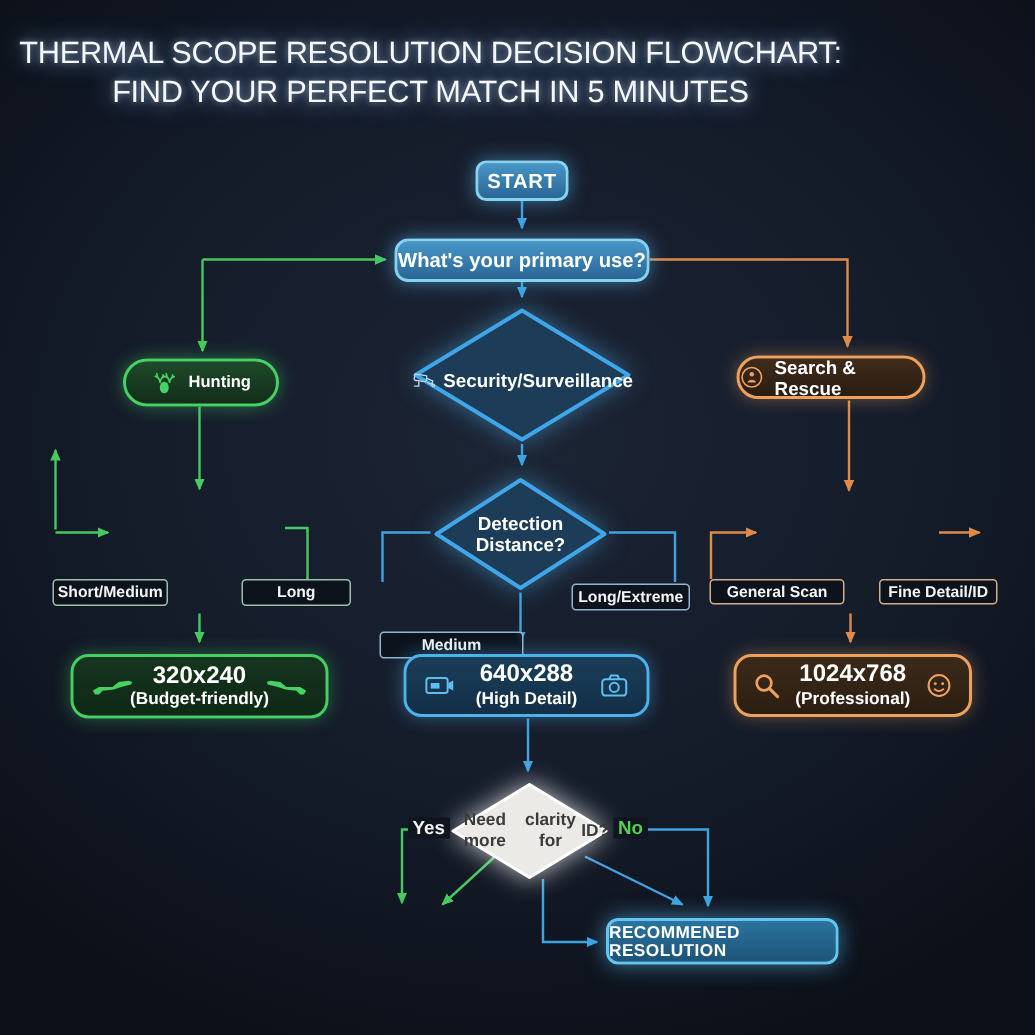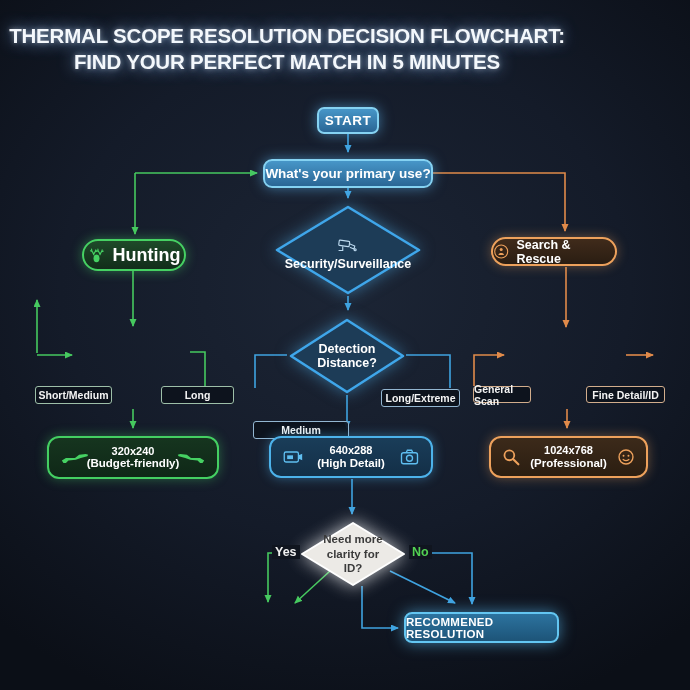--- a/index.html
+++ b/index.html
@@ -1,41 +1,41 @@
 <!DOCTYPE html>
 <html><head>
 <meta charset="utf-8">
 <style>
   html,body{margin:0;padding:0;background:#0b0f18;}
   #stage{
     position:relative;width:690px;height:690px;overflow:hidden;
     font-family:"Liberation Sans",sans-serif;
     background:radial-gradient(ellipse 75% 65% at 50% 42%, #1c2535 0%, #141b29 55%, #0b0f17 100%);
   }
-  .t{position:absolute;left:0;width:574px;text-align:center;color:#f4f8fc;font-weight:bold;
+  .t{position:absolute;left:0;width:574px;text-align:center;color:#f4f8fc;font-weight:normal;
      letter-spacing:-0.2px;text-shadow:0 0 16px rgba(140,190,255,.85),0 0 5px rgba(255,255,255,.45);}
   #title1{top:24px;font-size:20.5px;}
   #title2{top:50px;font-size:20.5px;}
   .node{position:absolute;box-sizing:border-box;display:flex;align-items:center;justify-content:center;
         color:#fff;font-weight:bold;z-index:3;}
   .pillB{background:linear-gradient(180deg,#4796c8,#2a6695);border:2px solid #85d2f2;border-radius:7px;
          box-shadow:0 0 13px rgba(95,185,245,.55);}
   .pillG{background:linear-gradient(180deg,#1e4a29,#122d1a);border:2px solid #46d163;border-radius:16px;
          box-shadow:0 0 12px rgba(70,210,100,.45);}
   .pillO{background:linear-gradient(180deg,#402b1b,#2a1d12);border:2px solid #eda15c;border-radius:15px;
          box-shadow:0 0 12px rgba(235,160,90,.4);}
   .resbox{border-radius:12px;flex-direction:column;line-height:1.15;}
   .resG{background:linear-gradient(180deg,#16351f,#0f2817);border:2px solid #44cf62;box-shadow:0 0 12px rgba(70,210,100,.4);}
   .resB{background:linear-gradient(180deg,#1a3d59,#132f47);border:2px solid #4cb2ea;box-shadow:0 0 12px rgba(80,180,240,.45);}
   .resO{background:linear-gradient(180deg,#3c2a1a,#2b1e11);border:2px solid #eda15c;box-shadow:0 0 12px rgba(235,160,90,.4);}
-  .res1{font-size:11px;} .res2{font-size:11.5px;font-weight:bold;}
+  .res1{font-size:16px;} .res2{font-size:11.5px;font-weight:bold;}
   .sideIcon{position:absolute;top:50%;transform:translateY(-50%);display:flex;}
   .diam{position:absolute;z-index:3;}
   .diam svg.shape{position:absolute;left:0;top:0;}
-  .diamTxt{position:absolute;left:0;top:0;width:100%;height:100%;display:flex;flex-direction:column;
+  .diamTxt{position:absolute;left:0;top:0;width:100%;height:100%;display:flex;flex-direction:row;
            align-items:center;justify-content:center;color:#fff;font-weight:bold;text-align:center;}
   .elabel{position:absolute;z-index:3;box-sizing:border-box;display:flex;align-items:center;justify-content:center;
           background:rgba(13,18,28,.92);border-radius:3px;color:#f3f3f3;font-weight:bold;font-size:10.5px;}
   .ynlabel{position:absolute;z-index:4;font-weight:bold;font-size:12.5px;background:#10151f;padding:0 3px;}
   #edges{position:absolute;left:0;top:0;z-index:1;}
   .ic{display:block;}
 </style>
 </head>
 <body>
 
@@ -89,21 +89,21 @@
   </svg>
 
   <div class="node pillB" style="left:317px;top:107px;width:62px;height:27px;font-size:13.5px;letter-spacing:.5px;">
     <span>START</span>
   </div>
 
   <div class="node pillB" style="left:263px;top:159px;width:170px;height:29px;font-size:13.5px;border-radius:9px;">
     <span>What's your primary use?</span>
   </div>
 
-  <div class="node pillG" style="left:82px;top:239px;width:104px;height:32px;font-size:18px;gap:8px;">
+  <div class="node pillG" style="left:82px;top:239px;width:104px;height:32px;font-size:11px;gap:8px;">
     <svg class="ic" width="17" height="17" viewBox="0 0 24 24">
       <g stroke="#46d163" stroke-width="1.6" fill="none" stroke-linecap="round">
         <path d="M8 11 C8 8 5 7 5 3 M8 11 C8 8 11 7 11 4 M5.8 6.5 L3.6 5.4 M10 6.8 L12.4 5.8"></path>
         <path d="M16 11 C16 8 13 7 13 3 M16 11 C16 8 19 7 19 4 M13.8 6.5 L11.6 5.4 M18 6.8 L20.4 5.8" transform="translate(1,0)"></path>
       </g>
       <ellipse cx="12" cy="16" rx="4.2" ry="5.5" fill="#46d163"></ellipse>
     </svg>
     <span>Hunting</span>
   </div>
 
@@ -149,21 +149,21 @@
     </div>
   <div class="elabel" style="left:161px;top:386px;width:73px;height:18px;border:1.3px solid #9dbfa8;">
       <span>Long</span>
     </div>
   <div class="elabel" style="left:253px;top:389px;width:96px;height:18px;border:1.3px solid #93b6d1;margin-top:32px;">
       <span>Medium</span>
     </div>
   <div class="elabel" style="left:381px;top:389px;width:79px;height:18px;border:1.3px solid #93b6d1;">
       <span>Long/Extreme</span>
     </div>
-  <div class="elabel" style="left:473px;top:386px;width:58px;height:17px;border:1.3px solid #d2ad8c;">
+  <div class="elabel" style="left:473px;top:386px;width:90px;height:17px;border:1.3px solid #d2ad8c;">
       <span>General Scan</span>
     </div>
   <div class="elabel" style="left:586px;top:386px;width:79px;height:17px;border:1.3px solid #d2ad8c;">
       <span>Fine Detail/ID</span>
     </div>
 
   <div class="node resbox resG" style="left:47px;top:436px;width:172px;height:43px;">
     <span class="sideIcon" style="left:12px;">
       <svg width="28" height="12" viewBox="0 0 34 14">
           <path d="M1 10 L6 7 L17 7 L22 3 L30 2 L33 3 L32 5 L24 7 L18 9 L9 10 L6 13 L3 13 Z" fill="#46d163"></path>

